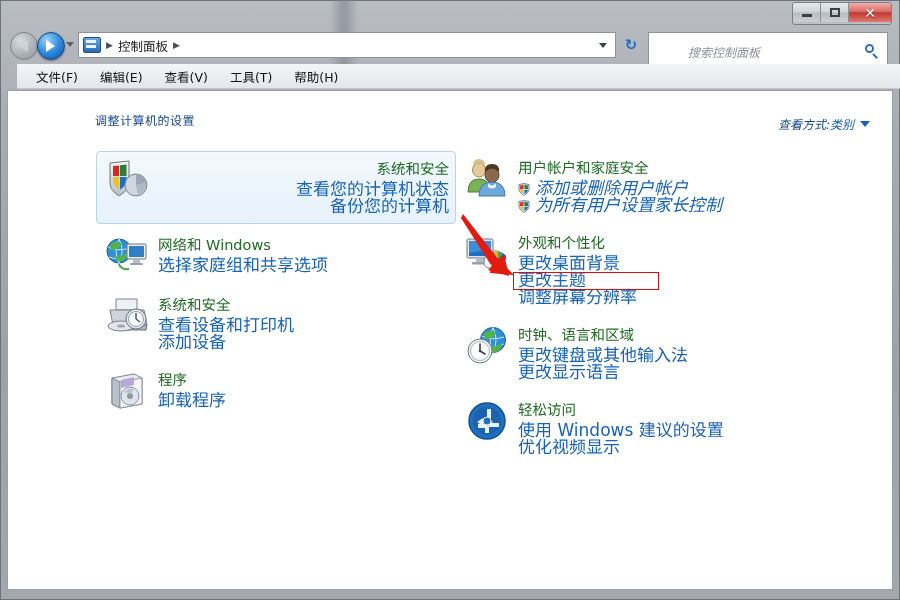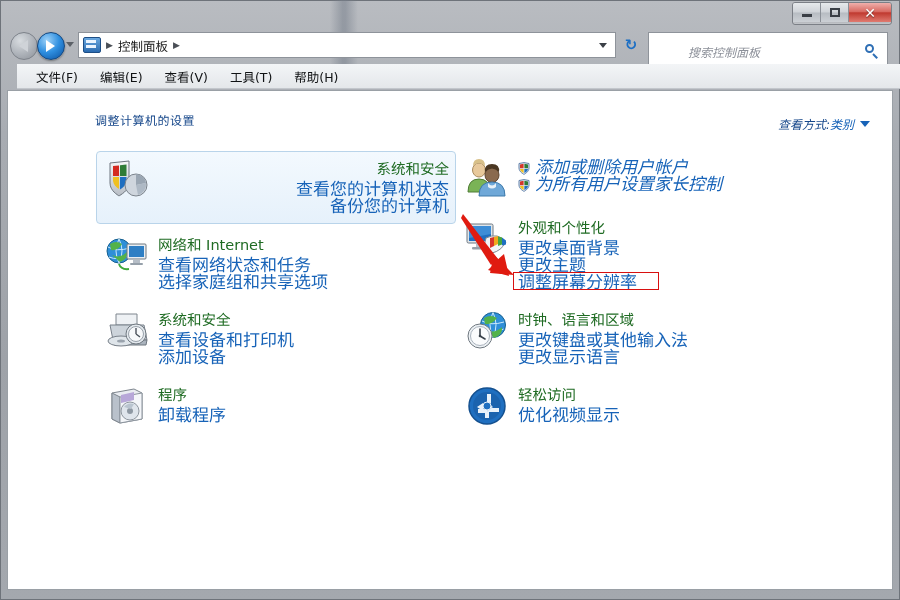--- a/index.html
+++ b/index.html
@@ -283,21 +283,21 @@
           <div class="cat"><div class="cat-ico"><svg width="46" height="42" viewBox="0 0 46 42">
         <circle cx="15" cy="16" r="12" fill="#2f8fd8" stroke="#16608f"></circle>
         <path d="M4 12 q8 5 22 1 M5 22 q9 4 20 -2 M15 4 q-6 12 0 24 M15 4 q6 12 0 24" stroke="#c9e8fb" fill="none" stroke-width="1"></path>
         <path d="M6 9 q6 -4 12 0 q-4 7 -11 6 Z" fill="#53b24a"></path>
         <path d="M8 20 q8 4 15 -3 q1 7 -7 10 Z" fill="#53b24a"></path>
         <rect x="23" y="9" width="19" height="15" rx="1" fill="#e9eef3" stroke="#6f7880"></rect>
         <rect x="25" y="11" width="15" height="11" fill="#2f7fc4"></rect>
         <rect x="29" y="25" width="7" height="3" fill="#b6bec7"></rect>
         <rect x="26" y="28" width="13" height="2" rx="1" fill="#96a0aa"></rect>
         <path d="M15 29 q2 6 10 5" stroke="#3fa83a" stroke-width="2" fill="none"></path>
-      </svg></div><div class="cat-title">网络和 Internet</div><a class="cat-link"><span>查看网络状态和任务</span></a><a class="cat-link"><span>选择家庭组和共享选项</span></a></div>
+      </svg></div><div class="cat-title">网络和 Windows</div><a class="cat-link"><span>选择家庭组和共享选项</span></a></div>
           <div class="cat"><div class="cat-ico"><svg width="46" height="42" viewBox="0 0 46 42">
         <path d="M12 4 L33 4 L33 15 L12 15 Z" fill="#eef1f4" stroke="#7e868e"></path>
         <path d="M6 15 L40 15 L43 30 L9 30 Z" fill="#cdd4db" stroke="#79818a"></path>
         <path d="M9 30 L43 30 L42 35 L10 35 Z" fill="#aab3bd" stroke="#6e767f"></path>
         <ellipse cx="17" cy="31" rx="13" ry="5" fill="#dfe5ea" stroke="#79818a"></ellipse>
         <ellipse cx="17" cy="31" rx="4" ry="1.6" fill="#9aa3ad"></ellipse>
         <circle cx="32" cy="24" r="10" fill="#e3e8ed" stroke="#6f7880"></circle>
         <circle cx="32" cy="24" r="7.5" fill="#f7f9fb" stroke="#98a1aa"></circle>
         <path d="M32 24 L32 18 M32 24 L36 27" stroke="#4a525b" stroke-width="1.4"></path>
       </svg></div><div class="cat-title">系统和安全</div><a class="cat-link"><span>查看设备和打印机</span></a><a class="cat-link"><span>添加设备</span></a></div>
@@ -313,21 +313,21 @@
         </div>
       <div class="col col-right" id="col-right">
           <div class="cat"><div class="cat-ico"><svg width="46" height="42" viewBox="0 0 46 42">
         <ellipse cx="15" cy="12" rx="6.5" ry="7" fill="#e8c99c" stroke="#a98a5e"></ellipse>
         <path d="M9 8 q6 -6 12 0 q0 -7 -6 -7 q-6 0 -6 7 Z" fill="#d8c089"></path>
         <path d="M4 34 q0 -13 11 -13 q11 0 11 13 Z" fill="#7ab356" stroke="#4f7c36"></path>
         <ellipse cx="28" cy="17" rx="7" ry="7.5" fill="#8a6a4e" stroke="#5e452f"></ellipse>
         <path d="M21 14 q7 -7 14 0 q1 -8 -7 -8 q-8 0 -7 8 Z" fill="#4b3722"></path>
         <path d="M15 38 q0 -14 13 -14 q13 0 13 14 Z" fill="#6fa8d8" stroke="#3e7aab"></path>
         <path d="M24 25 q4 5 8 0 l0 4 q-4 3 -8 0 Z" fill="#e9f2f8"></path>
-      </svg></div><a class="cat-link shielded"><span class="shield-mini"><svg width="12" height="13" viewBox="0 0 12 13">
+      </svg></div><div class="cat-title">用户帐户和家庭安全</div><a class="cat-link shielded"><span class="shield-mini"><svg width="12" height="13" viewBox="0 0 12 13">
                   <path d="M1 1.5 L6 0.6 L11 1.5 L11 6 C11 10 6 12.4 6 12.4 C6 12.4 1 10 1 6 Z" fill="#e8edf3" stroke="#5f7fa8"></path>
                   <path d="M2 2.4 L5.6 1.8 L5.6 6.2 L2 6.2 Z" fill="#d4362a"></path>
                   <path d="M6.4 1.8 L10 2.4 L10 6.2 L6.4 6.2 Z" fill="#2f7c36"></path>
                   <path d="M2 7 L5.6 7 L5.6 11 C3.6 10 2.2 8.6 2 7 Z" fill="#f0c020"></path>
                   <path d="M6.4 7 L10 7 C9.8 8.6 8.4 10 6.4 11 Z" fill="#1f6fc0"></path>
                 </svg></span><span>添加或删除用户帐户</span></a><a class="cat-link shielded"><span class="shield-mini"><svg width="12" height="13" viewBox="0 0 12 13">
                   <path d="M1 1.5 L6 0.6 L11 1.5 L11 6 C11 10 6 12.4 6 12.4 C6 12.4 1 10 1 6 Z" fill="#e8edf3" stroke="#5f7fa8"></path>
                   <path d="M2 2.4 L5.6 1.8 L5.6 6.2 L2 6.2 Z" fill="#d4362a"></path>
                   <path d="M6.4 1.8 L10 2.4 L10 6.2 L6.4 6.2 Z" fill="#2f7c36"></path>
                   <path d="M2 7 L5.6 7 L5.6 11 C3.6 10 2.2 8.6 2 7 Z" fill="#f0c020"></path>
@@ -358,21 +358,21 @@
           <div class="cat"><div class="cat-ico"><svg width="46" height="42" viewBox="0 0 46 42">
         <circle cx="23" cy="21" r="18" fill="#1f6fc0" stroke="#14508f" stroke-width="1.5"></circle>
         <circle cx="23" cy="21" r="14" fill="#1b63ae"></circle>
         <path d="M23 9 l4 0 l0 9 l-4 0 Z" fill="#e9f2fa"></path>
         <path d="M23 24 l0 4 l-9 0 l0 -4 Z" fill="#e9f2fa"></path>
         <path d="M25 23 l10 0 l0 4 l-10 0 Z" fill="#e9f2fa"></path>
         <path d="M21 23 l0 10 l4 0 l0 -10 Z" fill="#e9f2fa"></path>
         <path d="M23 17 l6 5 l-6 5 Z" fill="#c9ddf1"></path>
         <path d="M19 18 l-6 4 l6 4 Z" fill="#e9f2fa"></path>
         <circle cx="23" cy="21" r="4" fill="#1f6fc0" stroke="#e9f2fa"></circle>
-      </svg></div><div class="cat-title">轻松访问</div><a class="cat-link"><span>优化视频显示</span></a></div>
+      </svg></div><div class="cat-title">轻松访问</div><a class="cat-link"><span>使用 Windows 建议的设置</span></a><a class="cat-link"><span>优化视频显示</span></a></div>
         </div>
     </div>
 
     <div class="anno-rect" style="border-color: rgb(216, 16, 16);"></div>
     <svg class="anno-arrow" width="70" height="78" viewBox="0 0 70 78">
       <g fill="#e01b10">
         <path d="M4 2 L36 48 L44 41 L49 63 L28 57 L36 49 L4 2 Z"></path>
         <polygon points="28,36 54,62 30,60 33,46"></polygon>
         <path d="M3 1 L38 46 L31 52 L1 5 Z"></path>
       </g>

